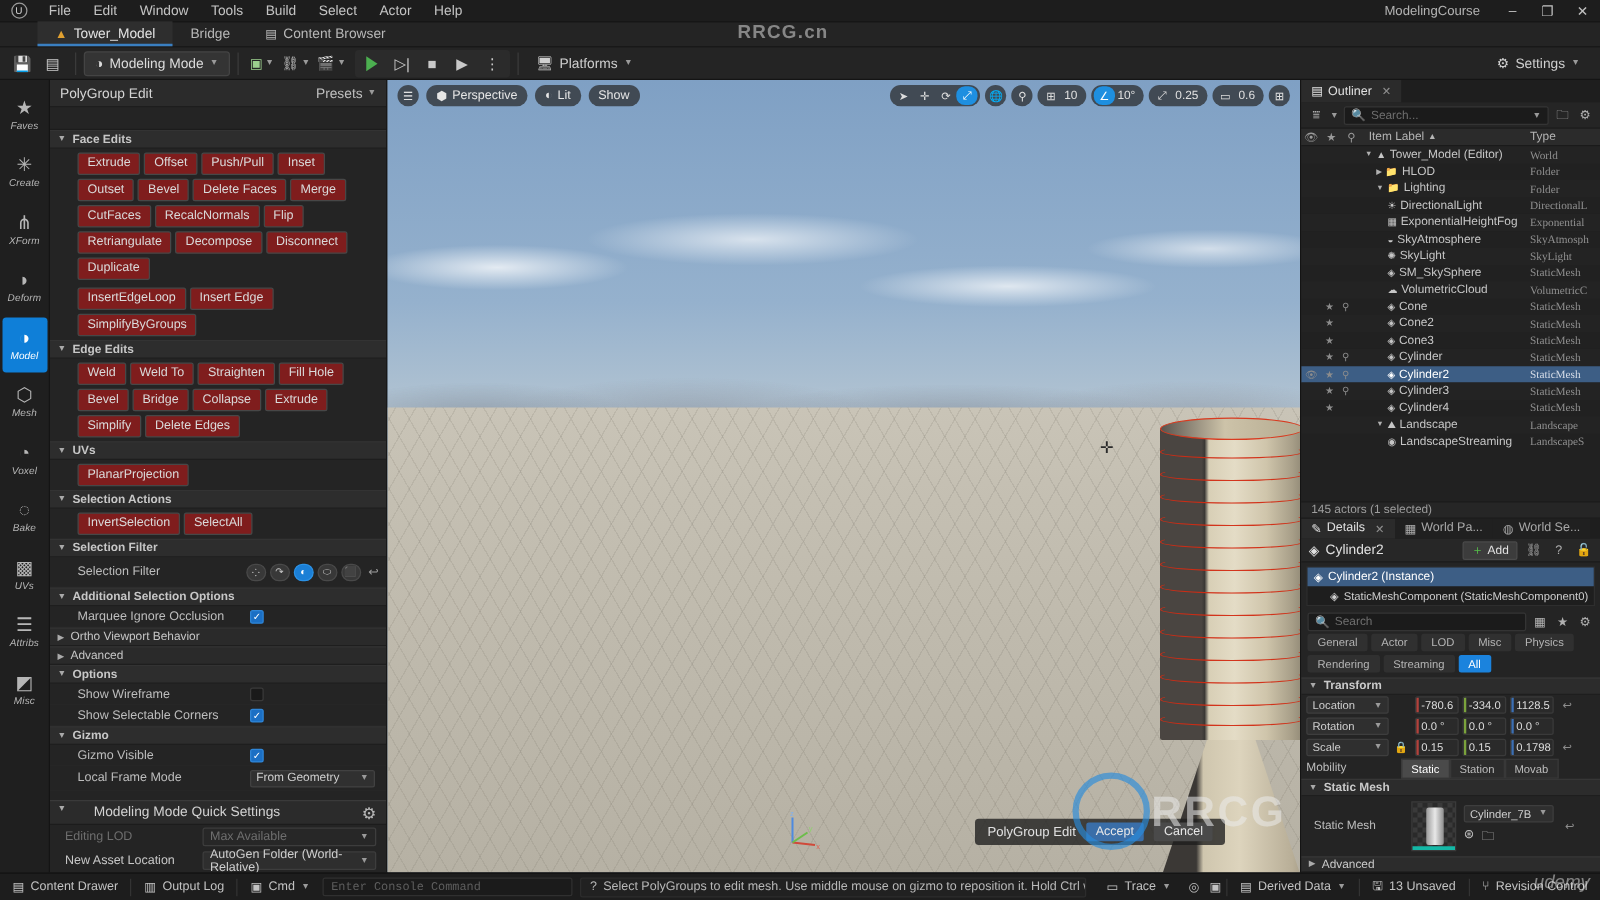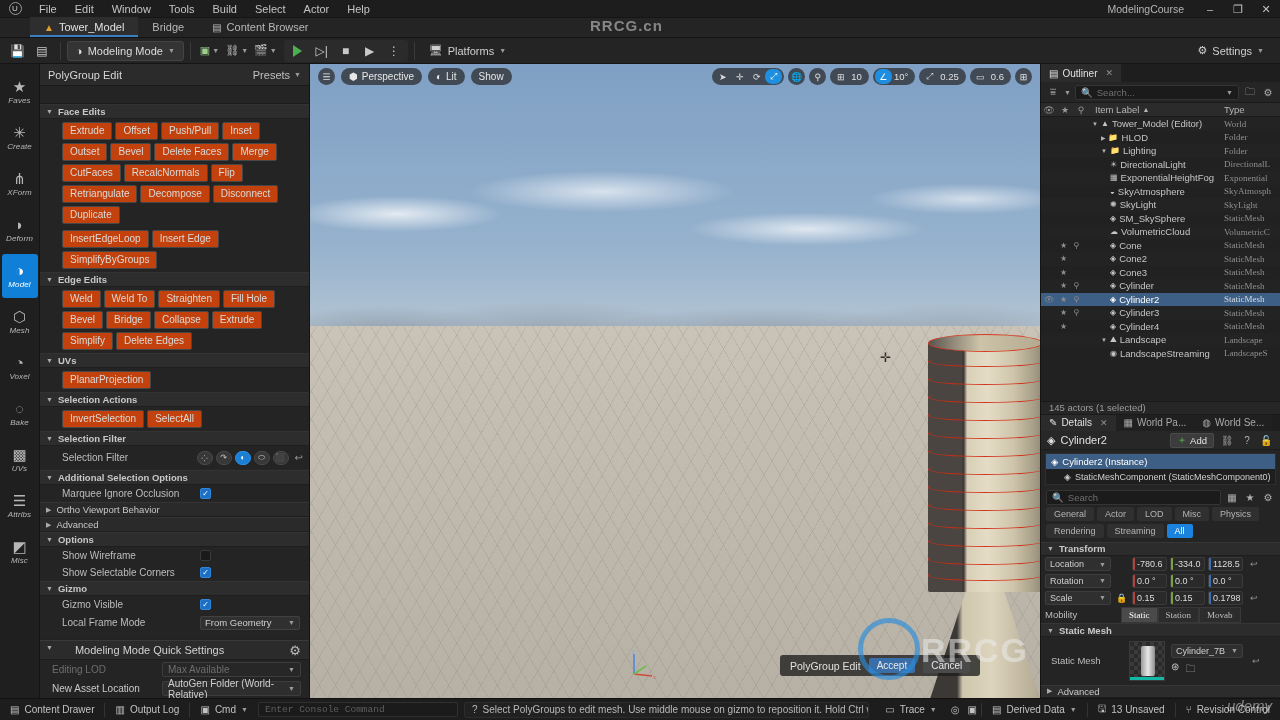--- a/index.html
+++ b/index.html
@@ -113,21 +113,21 @@
   .lp-gap{height:18px;background:#242424;border-bottom:1px solid #1c1c1c;}
   .sect-head {
     height:15px; display:flex; align-items:center; gap:5px; padding-left:6px;
     background:#2d2d2d; border-top:1px solid #333; border-bottom:1px solid #1e1e1e;
     font-size:9.5px; color:#c7c7c7; font-weight:bold;
   }
   .sect-head.plain { background:#2a2a2a; font-weight:normal; }
   .tri { font-size:7px; color:#aaa; }
   .btnrow { display:flex; flex-wrap:wrap; gap:3px; padding:3px 4px 3px 22px; }
   .pbtn {
-    background:#c2410c; border:1px solid #474747; border-radius:2px;
+    background:#7f1d1d; border:1px solid #474747; border-radius:2px;
     font-size:10px; color:#dadada; padding:2px 7px; line-height:12px; white-space:nowrap;
   }
   .proprow {
     display:flex;align-items:center; height:17px; padding-left:22px; gap:6px;
     border-bottom:1px solid #262626;
   }
   .proplbl{font-size:10px;color:#bdbdbd;width:132px;}
   .cbx{width:11px;height:11px;background:#1b6fc4;border:1px solid #2f86d8;border-radius:2px;
        display:flex;align-items:center;justify-content:center;color:#fff;font-size:8px;}
   .cbx.off{background:#1a1a1a;border:1px solid #3a3a3a;color:transparent;}
@@ -289,21 +289,21 @@
   .dlbl{width:72px;font-size:9.5px;color:#bdbdbd;}
   .dcombo{height:14px;background:#2f2f2f;border:1px solid #3e3e3e;border-radius:2px;width:66px;
           display:flex;align-items:center;justify-content:space-between;padding:0 4px;font-size:9px;color:#cfcfcf;}
   .lockic{width:13px;text-align:center;font-size:9px;color:#c9c9c9;}
   .nums{display:flex;gap:3px;align-items:center;}
   .nfield{height:14px;width:35px;background:#2a2a2a;border:1px solid #3a3a3a;border-radius:2px;
           display:flex;align-items:center;padding-left:4px;font-size:9px;color:#dcdcdc;position:relative;overflow:hidden;}
   .nfield::before{content:"";position:absolute;left:0;top:0;bottom:0;width:2px;}
   .nfield.x::before{background:#b3423c;} .nfield.y::before{background:#7ba33c;} .nfield.z::before{background:#3c6fb3;}
   .reset{margin-left:3px;font-size:9px;color:#8d8d8d;}
-  .mob{display:flex;gap:0;margin-left:0;font-family:Liberation Serif, serif;}
+  .mob{display:flex;gap:0;margin-left:0;}
   .mobbtn{font-size:9px;color:#bdbdbd;background:#2c2c2c;border:1px solid #383838;padding:2px 7px;}
   .mobbtn.on{background:#4a4a4a;color:#fff;}
   .smrow{display:flex;align-items:center;padding:4px 6px 4px 10px;gap:6px;}
   .thumb{width:36px;height:40px;border:1px solid #3a3a3a;position:relative;
          background:repeating-conic-gradient(#3a3a3a 0% 25%, #2a2a2a 0% 50%) 0 0/8px 8px;}
   .thumb .cyl{position:absolute;left:11px;top:4px;width:14px;height:30px;border-radius:2px;
               background:linear-gradient(90deg,#9a9a9a,#e8e8e8 50%,#8d8d8d);}
   .thumb .bar{position:absolute;left:0;right:0;bottom:0;height:3px;background:#14b8a6;}
 
   

